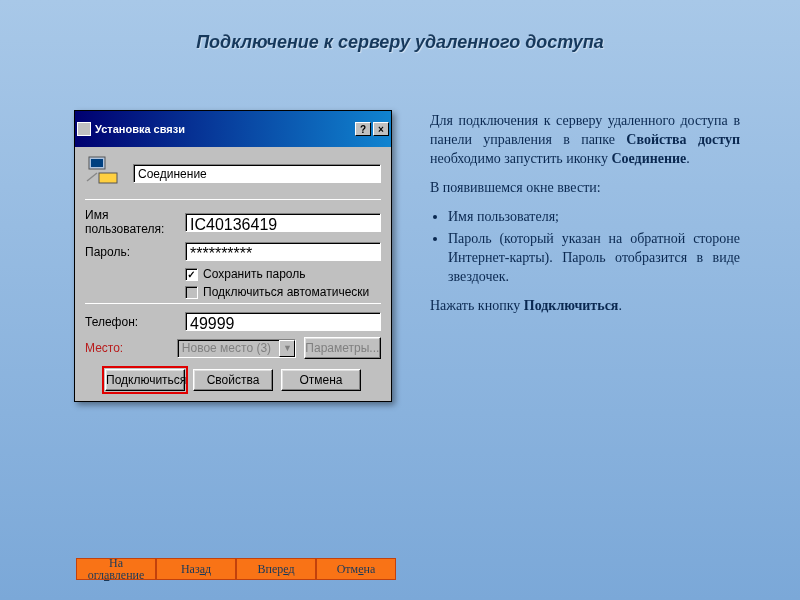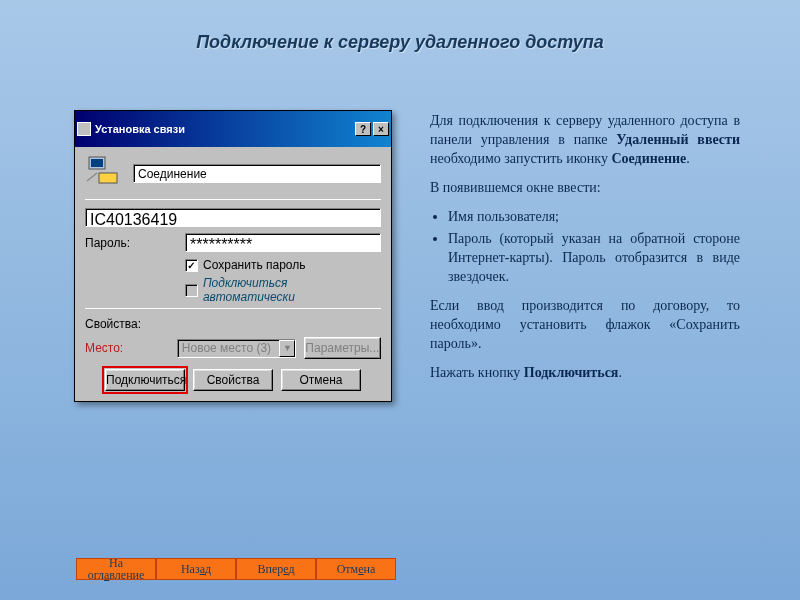--- a/index.html
+++ b/index.html
@@ -86,21 +86,21 @@
     width: 13px; height: 13px; background: #fff;
     border-top: 1px solid #808080; border-left: 1px solid #808080;
     border-right: 1px solid #fff; border-bottom: 1px solid #fff;
     box-shadow: inset 1px 1px 0 #000;
     margin-right: 5px;
     display: flex; align-items: center; justify-content: center;
     font-size: 10px; font-weight: bold;
   }
   .checkbox.disabled { background: #c0c0c0; }
   .check-label { color: #000; }
-  .check-label.disabled { color: #0c4a6e; font-style: italic; }
+  .check-label.disabled { color: #000000; }
   .combo {
     display: flex; align-items: center;
     background: #c0c0c0;
     border-top: 1px solid #808080; border-left: 1px solid #808080;
     border-right: 1px solid #fff; border-bottom: 1px solid #fff;
     box-shadow: inset 1px 1px 0 #000;
     height: 19px; width: 130px; justify-content: center;
   }
   .combo-text { flex:1; padding: 0 4px; color: #808080; }
   .combo-btn { width: 16px; height: 17px; background:#c0c0c0;
@@ -166,40 +166,42 @@
           <rect x="6" y="4" width="12" height="8" fill="#004080"></rect>
           <rect x="14" y="18" width="18" height="10" fill="#ffd040" stroke="#555"></rect>
           <path d="M2 26 L12 18" stroke="#888" stroke-width="1.5" fill="none"></path>
         </svg>
       </div>
       <div class="conn-name-box">Соединение</div>
     </div>
     <div class="sep"></div>
 
     <div class="form-row">
+      <div class="form-label">Имя пользователя:</div>
       <div class="text-input">IC40136419</div>
     </div>
     <div class="form-row">
       <div class="form-label">Пароль:</div>
       <div class="text-input">**********</div>
     </div>
 
     <div class="check-row">
       <div class="checkbox">✓</div>
       <div class="check-label">Сохранить пароль</div>
     </div>
     <div class="check-row">
       <div class="checkbox disabled"></div>
       <div class="check-label disabled">Подключиться автоматически</div>
     </div>
 
     <div class="sep"></div>
 
     <div class="form-row">
-      <div class="form-label">Свойства:</div>
+      <div class="form-label">Телефон:</div>
+      <div class="text-input">49999</div>
     </div>
     <div class="form-row">
       <div class="form-label disabled">Место:</div>
       <div class="combo">
         <div class="combo-text">Новое место (3)</div>
         <div class="combo-btn">▼</div>
       </div>
       <div style="width:8px"></div>
       <div class="btn disabled" style="width:84px">Параметры...</div>
     </div>
@@ -207,28 +209,27 @@
     <div class="btn-row">
       <div class="btn highlight">Подключиться</div>
       <div class="btn">Свойства</div>
       <div class="btn">Отмена</div>
     </div>
   </div>
 </div>
 
 <div class="right-text">
   <p>
-    <span>Для подключения к серверу удаленного доступа в панели управления в папке </span><span class="bold">Удаленный ввести</span><span> необходимо запустить иконку </span><span class="bold">Соединение</span><span>.</span>
+    <span>Для подключения к серверу удаленного доступа в панели управления в папке </span><span class="bold">Свойства доступ</span><span> необходимо запустить иконку </span><span class="bold">Соединение</span><span>.</span>
   </p>
   <p>В появившемся окне ввести:</p>
   <ul>
     <li>Имя пользователя;</li>
     <li>Пароль (который указан на обратной стороне Интернет-карты). Пароль отобразится в виде звездочек.</li>
   </ul>
-  <p>Если ввод производится по договору, то необходимо установить флажок «Сохранить пароль».</p>
   <p>
     <span>Нажать кнопку </span><span class="bold">Подключиться</span><span>.</span>
   </p>
 </div>
 
 <div class="nav-bar">
   <div class="nav-btn">
       <span style="text-align:center; line-height:1;">На<br>огл<span class="u">а</span>вление</span>
     </div>
   <div class="nav-btn">

